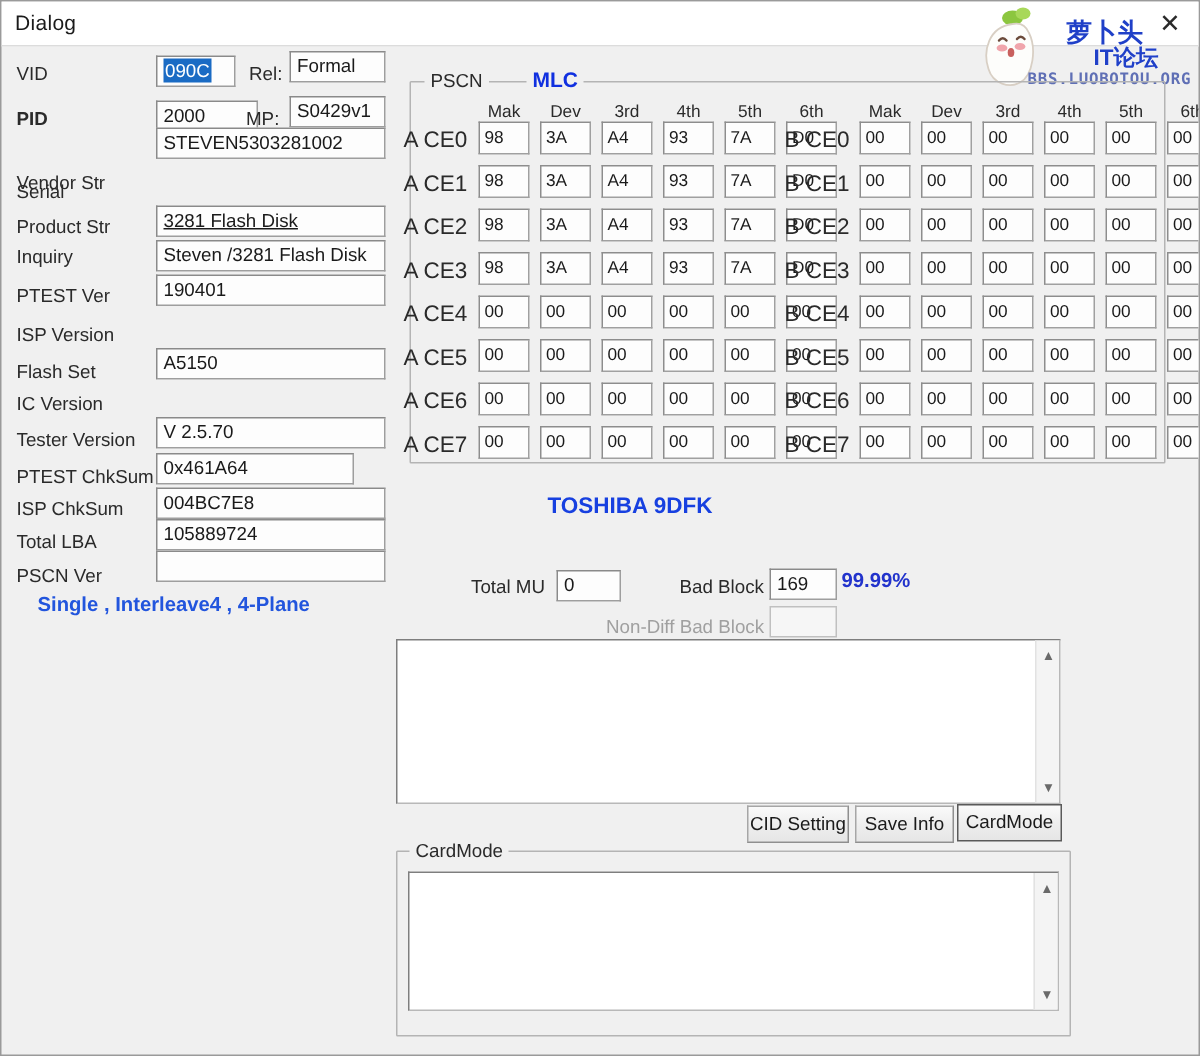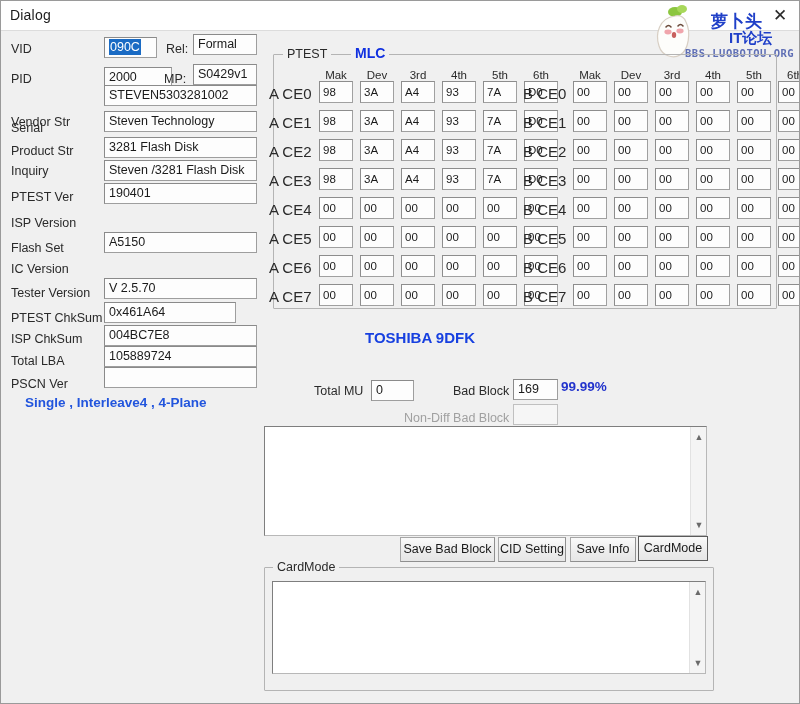--- a/index.html
+++ b/index.html
@@ -235,31 +235,30 @@
     <div id="wm-cn1">萝卜头</div>
     <div id="wm-cn2">IT论坛</div>
     <div id="wm-url">BBS.LUOBOTOU.ORG</div>
   </div>
 
   <div class="f-label" style="left:10px; top:41px;">VID</div>
   <div class="f-input sel" style="left:103px; top:36px; width:53px;"><span class="selbg">090C</span></div>
   <div class="f-label" style="left:165px; top:41px;">Rel:</div>
   <div class="f-input" style="left:192px; top:33px; width:64px;">Formal</div>
 
-  <div class="f-label" style="left:10px; top:71px;">PID</div>
+  <div class="f-label" style="left:10px; top:71px;font-weight:bold;">PID</div>
   <div class="f-input" style="left:103px; top:66px; width:68px;">2000</div>
   <div class="f-label" style="left:163px; top:71px;">MP:</div>
   <div class="f-input" style="left:192px; top:63px; width:64px;">S0429v1</div>
 
   <div class="f-label" style="left:10px; top:88px;margin-top:32px;">Serial</div>
   <div class="f-input" style="left:103px; top:84px; width:153px;">STEVEN5303281002</div>
   <div class="f-label" style="left:10px; top:114px;">Vendor Str</div>
-  <div class="f-input" style="left:103px; top:110px; width:153px;">Steven Technology</div>
   <div class="f-label" style="left:10px; top:143px;">Product Str</div>
-  <div class="f-input" style="left:103px; top:136px; width:153px;">3281 Flash Disk</div>
+  <div class="f-input" style="left:103px; top:136px; width:153px;text-decoration:underline;">3281 Flash Disk</div>
   <div class="f-label" style="left:10px; top:163px;">Inquiry</div>
   <div class="f-input" style="left:103px; top:159px; width:153px;">Steven  /3281 Flash Disk</div>
   <div class="f-label" style="left:10px; top:189px;">PTEST Ver</div>
   <div class="f-input" style="left:103px; top:182px; width:153px;">190401</div>
   <div class="f-label" style="left:10px; top:215px;">ISP Version</div>
   <div class="f-label" style="left:10px; top:240px;">Flash Set</div>
   <div class="f-input" style="left:103px; top:231px; width:153px;">A5150</div>
   <div class="f-label" style="left:10px; top:261px;">IC Version</div>
   <div class="f-label" style="left:10px; top:285px;">Tester Version</div>
   <div class="f-input" style="left:103px; top:277px; width:153px;">V 2.5.70</div>
@@ -268,21 +267,21 @@
   <div class="f-label" style="left:10px; top:331px;">ISP ChkSum</div>
   <div class="f-input" style="left:103px; top:324px; width:153px;">004BC7E8</div>
   <div class="f-label" style="left:10px; top:353px;">Total LBA</div>
   <div class="f-input" style="left:103px; top:345px; width:153px;">105889724</div>
   <div class="f-label" style="left:10px; top:376px;">PSCN Ver</div>
   <div class="f-input" style="left:103px; top:366px; width:153px;"></div>
 
   <div class="blue-note" style="left:24px; top:394px;">Single , Interleave4 , 4-Plane</div>
 
   <div class="groupbox" id="flash-box" style="left:272px; top:53px; width:504px; height:255px;"></div>
-  <div class="group-legend" style="left:282px; top:46px;">PTEST</div>
+  <div class="group-legend" style="left:282px; top:46px;">PSCN</div>
   <div class="group-legend blue" style="left:350px; top:44px;">MLC</div>
 
   <div id="flash-table-a">
       <div class="col-head" style="left: 318px; top: 68px;">Mak</div>
       <div class="col-head" style="left: 359px; top: 68px;">Dev</div>
       <div class="col-head" style="left: 400px; top: 68px;">3rd</div>
       <div class="col-head" style="left: 441px; top: 68px;">4th</div>
       <div class="col-head" style="left: 482px; top: 68px;">5th</div>
       <div class="col-head" style="left: 523px; top: 68px;">6th</div>
       <div class="row-label" style="left: 268px; top: 84px;">A CE0</div>
@@ -418,21 +417,20 @@
   <div class="mid-label dim" style="left:403px; top:410px;">Non-Diff Bad Block</div>
   <div class="f-input" style="left:512px; top:403px; width:45px; background:#f6f6f6; border-color:#c0c0c0;"></div>
 
   <div class="textarea-wrap" style="left:263px; top:425px; width:443px; height:110px;">
     <div class="scrollbar">
       <div class="sb-arrow up">▲</div>
       <div class="sb-arrow down">▼</div>
     </div>
   </div>
 
-  <div class="btn" style="left:399px; top:536px; width:95px;">Save Bad Block</div>
   <div class="btn" style="left:497px; top:536px; width:68px;">CID Setting</div>
   <div class="btn" style="left:569px; top:536px; width:66px;">Save Info</div>
   <div class="btn focused" style="left:637px; top:535px; width:70px;">CardMode</div>
 
   <div class="groupbox" style="left:263px; top:566px; width:450px; height:124px;"></div>
   <div class="group-legend" style="left:272px; top:559px;">CardMode</div>
   <div class="textarea-wrap" style="left:271px; top:580px; width:434px; height:93px;">
     <div class="scrollbar">
       <div class="sb-arrow up">▲</div>
       <div class="sb-arrow down">▼</div>

